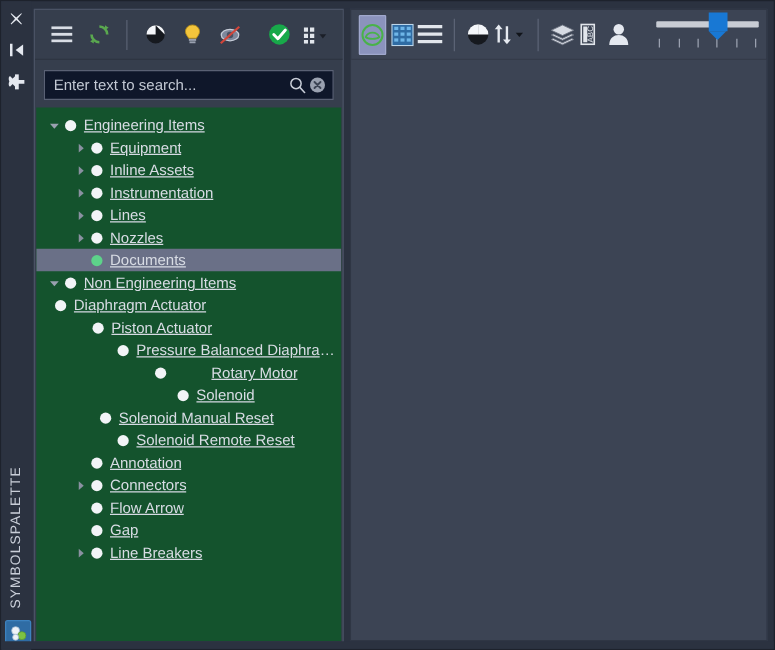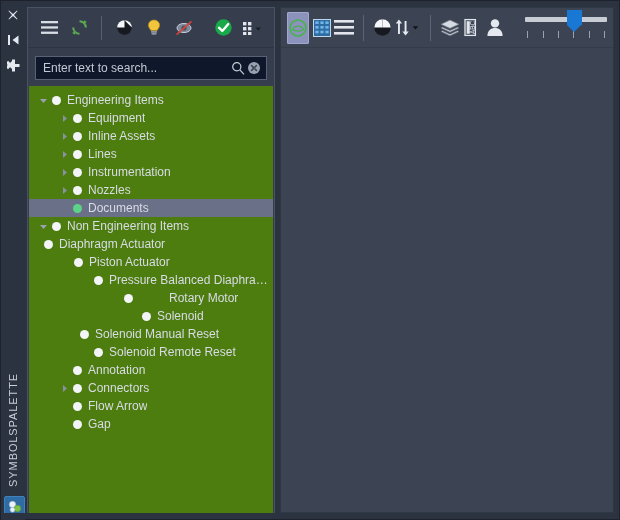--- a/index.html
+++ b/index.html
@@ -42,21 +42,21 @@
 
   .search-wrap{padding:8px 7px 5px 7px;}
   .search-box{height:24px;background:#0f172a;border:1px solid #5a6174;
      display:flex;align-items:center;padding:0 4px 0 7px;box-sizing:border-box;}
   .search-input{flex:1;background:transparent;border:0;outline:0;color:#c3c9d4;
      font-family:inherit;font-size:12px;padding:0;}
   .search-input::placeholder{color:#c3c9d4;opacity:1;}
   .search-ico{width:16px;height:16px;display:flex;align-items:center;justify-content:center;color:#c9ced8;}
 
   .tree{position:absolute;left:1px;right:1px;top:78px;bottom:1px;overflow:hidden;
-        background:#4d7c0f;padding-top:5px;box-sizing:border-box;}
+        background:#14532d;padding-top:5px;box-sizing:border-box;text-decoration:underline;}
   .row{height:18px;display:flex;align-items:center;font-size:12px;color:#d8dce4;
        white-space:nowrap;position:relative;}
   .row.sel{background:#6a7087;}
   .row .exp{width:12px;height:12px;display:flex;align-items:center;justify-content:center;
      color:#9aa1b0;flex:0 0 12px;}
   .bullet{width:9px;height:9px;border-radius:50%;background:#f2f4f7;
      flex:0 0 9px;margin:0 6px 0 3px;}
   .bullet.green{background:#5dd38a;}
   .row .lbl{overflow:hidden;text-overflow:ellipsis;}
 
@@ -234,30 +234,30 @@
           <div class="bullet"></div>
           <div class="lbl">Inline Assets</div>
         </div>
         <div class="row" style="padding-left: 29px;">
           <div class="exp">
             <svg width="9" height="9" viewBox="0 0 9 9">
               <path d="M3 1 L7 4.5 L3 8 Z" fill="#8a91a1"></path>
             </svg>
           </div>
           <div class="bullet"></div>
+          <div class="lbl">Instrumentation</div>
+        </div>
+        <div class="row" style="padding-left: 29px;">
+          <div class="exp">
+            <svg width="9" height="9" viewBox="0 0 9 9">
+              <path d="M3 1 L7 4.5 L3 8 Z" fill="#8a91a1"></path>
+            </svg>
+          </div>
+          <div class="bullet"></div>
           <div class="lbl">Lines</div>
-        </div>
-        <div class="row" style="padding-left: 29px;">
-          <div class="exp">
-            <svg width="9" height="9" viewBox="0 0 9 9">
-              <path d="M3 1 L7 4.5 L3 8 Z" fill="#8a91a1"></path>
-            </svg>
-          </div>
-          <div class="bullet"></div>
-          <div class="lbl">Instrumentation</div>
         </div>
         <div class="row" style="padding-left: 29px;">
           <div class="exp">
             <svg width="9" height="9" viewBox="0 0 9 9">
               <path d="M3 1 L7 4.5 L3 8 Z" fill="#8a91a1"></path>
             </svg>
           </div>
           <div class="bullet"></div>
           <div class="lbl">Nozzles</div>
         </div>
@@ -326,20 +326,29 @@
         </div>
         <div class="row" style="padding-left: 29px;">
           <div class="exp"></div>
           <div class="bullet"></div>
           <div class="lbl">Flow Arrow</div>
         </div>
         <div class="row" style="padding-left: 29px;">
           <div class="exp"></div>
           <div class="bullet"></div>
           <div class="lbl">Gap</div>
+        </div>
+        <div class="row" style="padding-left: 29px;">
+          <div class="exp">
+            <svg width="9" height="9" viewBox="0 0 9 9">
+              <path d="M3 1 L7 4.5 L3 8 Z" fill="#8a91a1"></path>
+            </svg>
+          </div>
+          <div class="bullet"></div>
+          <div class="lbl">Line Breakers</div>
         </div>
       </div>
   </div>
 
   <div class="splitter"></div>
 
   <div class="right">
     <div class="rtoolbar">
 
       <div class="rbtn active">

